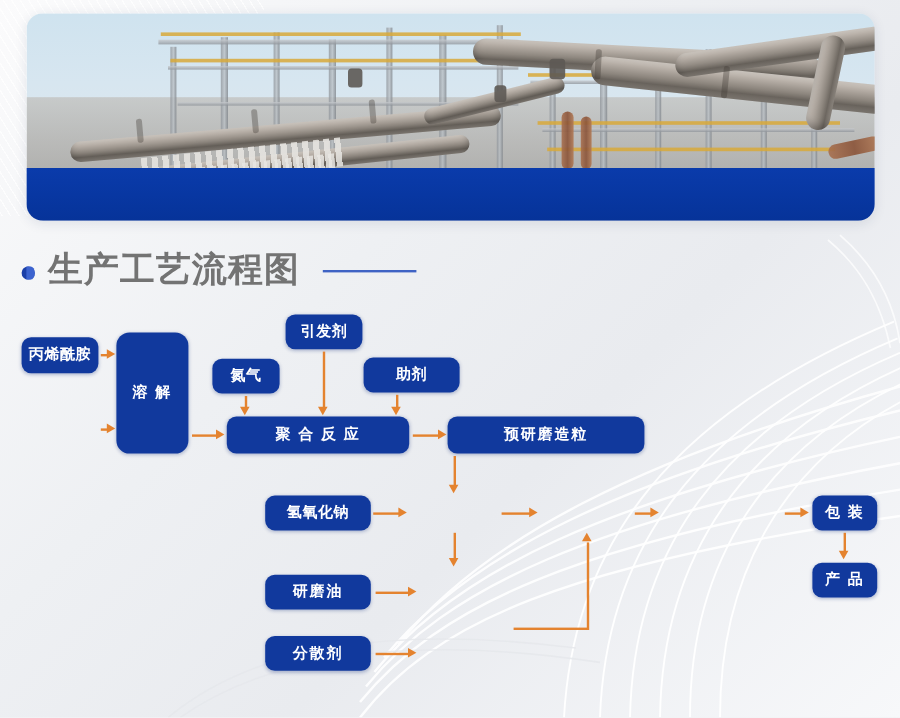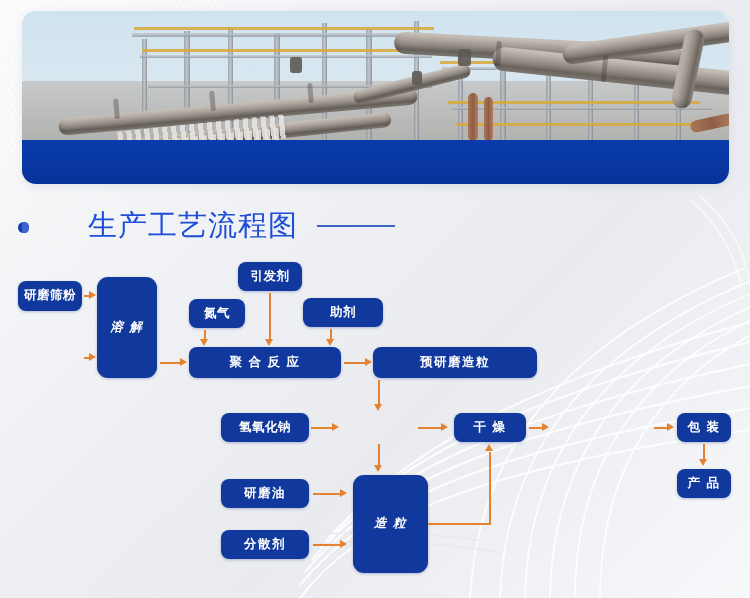--- a/index.html
+++ b/index.html
@@ -93,22 +93,22 @@
   }
   #title-dot {
     width:11px; height:11px; border-radius:50%;
     background:#1b3fa8; position:relative; flex:none; margin-top:4px;
   }
   #title-dot::after{
     content:""; position:absolute; left:4px; top:0; width:7px; height:11px;
     border-radius:0 50% 50% 0 / 0 50% 50% 0; background:#3c63cf;
   }
   #title-text {
-    font-size:29px; font-weight:400; color:#1d4ed8; letter-spacing:1px;
-    line-height:1; white-space:nowrap;margin-left:48px;
+    font-size:29px; font-weight:700; color:#737373; letter-spacing:1px;
+    line-height:1; white-space:nowrap;
   }
   #title-line {
     width:78px; height:2px; background:#3f63c4; margin-left:8px; margin-top:2px;
   }
 
   
   #flow { position:absolute; left:0; top:0; width:750px; height:598px; z-index:4; }
 
   .node {
     position:absolute;
@@ -117,21 +117,21 @@
     border-radius:8px;
     display:flex; align-items:center; justify-content:center;
     text-align:center;
     font-size:12.5px; font-weight:700;
     letter-spacing:1.5px;
     line-height:1.25;
     box-shadow:0 1px 3px rgba(12,40,120,.28);
     padding:2px 4px;
     white-space:pre-line;
   }
-  .node.tall { border-radius:11px;font-style:italic; }
+  .node.tall { border-radius:11px; }
   .node.tight { letter-spacing:.5px; }
 
   .arr { position:absolute; background:#e4832f; }
   .arr.h { height:2px; }
   .arr.v { width:2px; }
   .head { position:absolute; width:0; height:0; }
   .head.r { border-left:7px solid #e4832f; border-top:4.5px solid transparent; border-bottom:4.5px solid transparent; }
   .head.d { border-top:7px solid #e4832f; border-left:4.5px solid transparent; border-right:4.5px solid transparent; }
   .head.u { border-bottom:7px solid #e4832f; border-left:4.5px solid transparent; border-right:4.5px solid transparent; }
 </style>
@@ -229,33 +229,31 @@
 </div>
 
 <div id="title-row">
   <span id="title-dot"></span>
   <span id="title-text">生产工艺流程图</span>
   <span id="title-line"></span>
 </div>
 
 <div id="flow">
 
-  <div class="node tight" style="left:18px;top:281px;width:64px;height:30px">研磨筛粉</div>
+  <div class="node tight" style="left:18px;top:281px;width:64px;height:30px">丙烯酰胺</div>
   <div class="node tall" style="left:97px;top:277px;width:60px;height:101px">溶 解</div>
-  <div class="node tight" style="left:189px;top:299px;width:56px;height:29px">氮气</div>
+  <div class="node tight" style="left:177px;top:299px;width:56px;height:29px">氮气</div>
   <div class="node tight" style="left:238px;top:262px;width:64px;height:29px">引发剂</div>
   <div class="node tight" style="left:303px;top:298px;width:80px;height:29px">助剂</div>
   <div class="node" style="left:373px;top:347px;width:164px;height:31px">预研磨造粒</div>
   <div class="node" style="left:189px;top:347px;width:152px;height:31px">聚 合 反 应</div>
   <div class="node tight" style="left:221px;top:413px;width:88px;height:29px">氢氧化钠</div>
-  <div class="node" style="left:454px;top:413px;width:72px;height:29px">干 燥</div>
   <div class="node" style="left:677px;top:413px;width:54px;height:29px">包 装</div>
   <div class="node" style="left:221px;top:479px;width:88px;height:29px">研磨油</div>
   <div class="node" style="left:221px;top:530px;width:88px;height:29px">分散剂</div>
-  <div class="node tall" style="left:353px;top:475px;width:75px;height:98px">造 粒</div>
   <div class="node" style="left:677px;top:469px;width:54px;height:29px">产 品</div>
 
   <div class="arr h" style="left:84px;top:295px;width:6px"></div>
   <div class="head r" style="left:89px;top:291px"></div>
 
   <div class="arr h" style="left:84px;top:357px;width:6px"></div>
   <div class="head r" style="left:89px;top:353px"></div>
 
   <div class="arr h" style="left:160px;top:362px;width:21px"></div>
   <div class="head r" style="left:180px;top:358px"></div>

